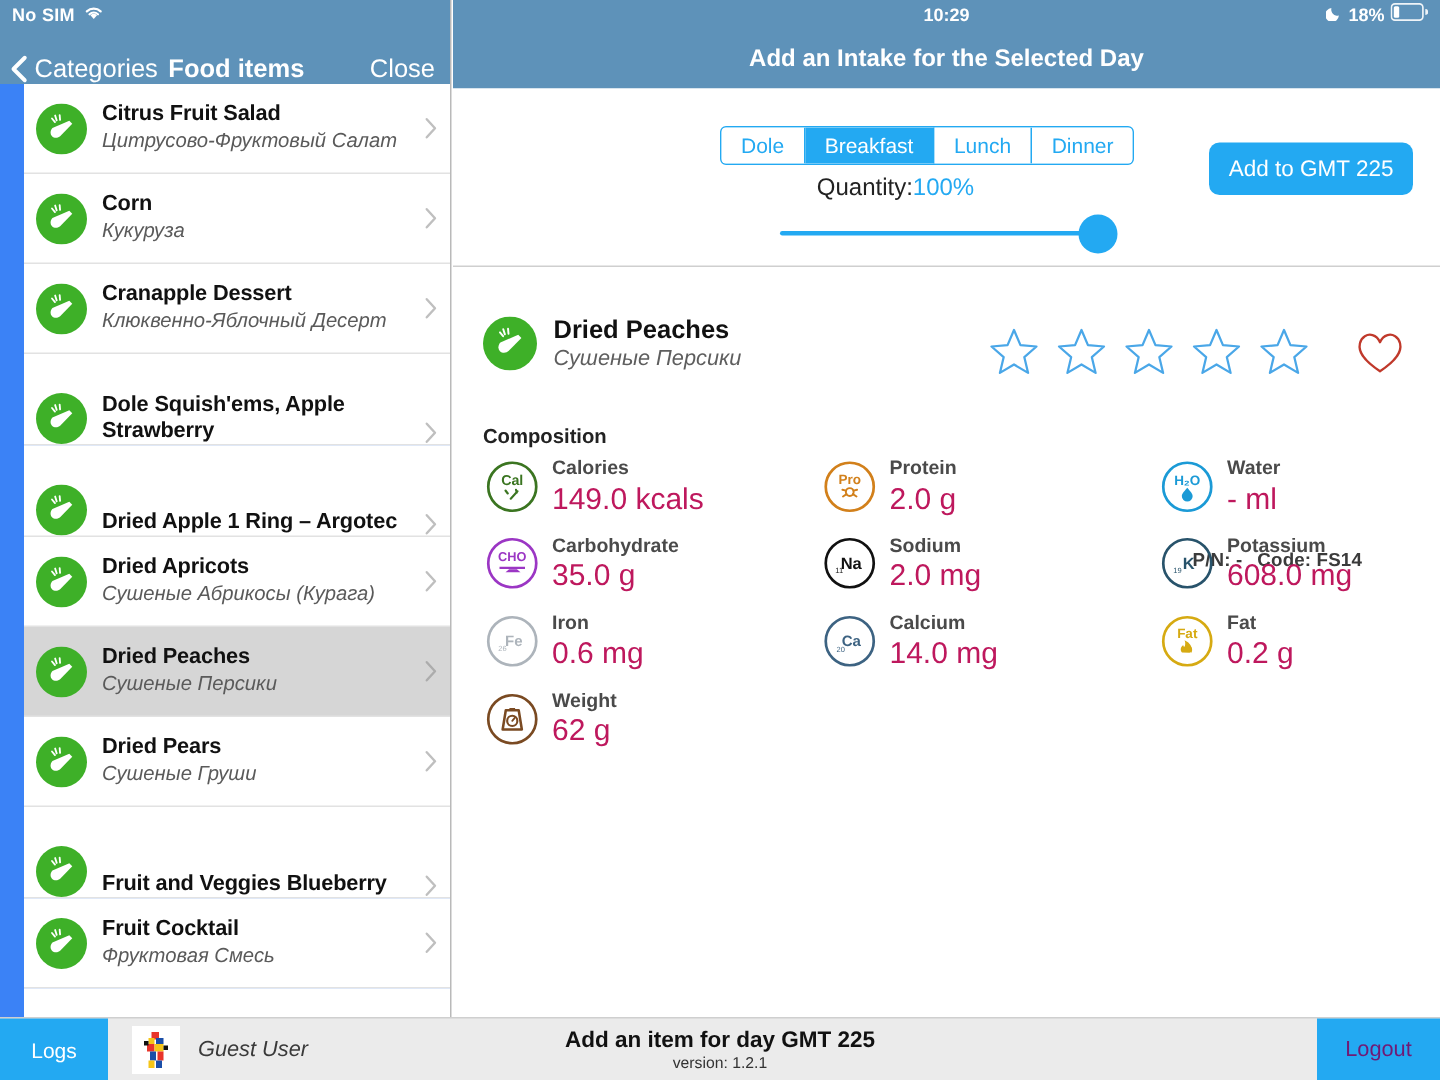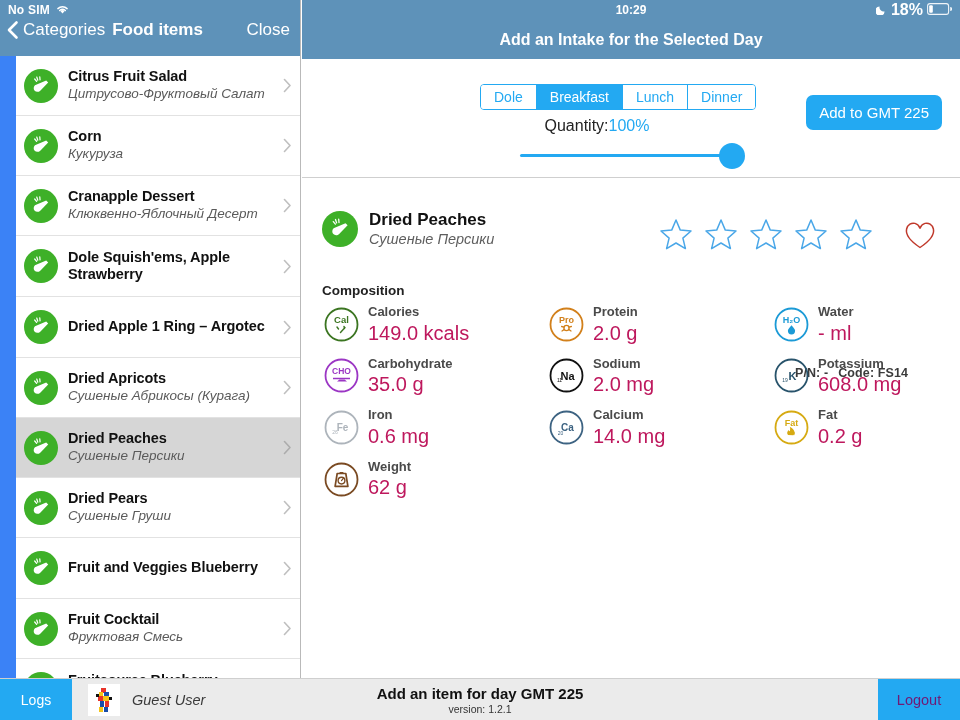--- a/index.html
+++ b/index.html
@@ -22,42 +22,42 @@
   .statusbar-left {
     height: 20px; background: #5e92b9;
     display: flex; align-items: center;
     padding: 0 8px; gap: 5px;
   }
   .sb-text { color: #fff; font-size: 12px; font-weight: bold; letter-spacing: .2px; }
   .wifi-icon { display: inline-block; }
 
   .nav-bar {
     height: 36px; background: #5e92b9;
-    display: flex; align-items: flex-start;
+    display: flex; align-items: flex-end;
     padding: 0 10px 0 6px;
     position: relative;
   }
   .nav-back { display: flex; align-items: center; gap: 4px; cursor: pointer; }
   .chev-back { width: 13px; height: 20px; display: block; }
   .nav-back-label { color: #fff; font-size: 17px; }
   .nav-title { color: #fff; font-size: 17px; font-weight: bold; margin-left: 7px; }
   .nav-close { color: #fff; font-size: 17px; margin-left: auto; cursor: pointer; }
 
   .food-list { height: 702px; overflow: hidden; background:#3b82f6;padding-left:16px; }
   .food-row {
     display: flex; align-items: center;
     padding: 0 8px 0 8px;
     min-height: 60px;
     border-bottom: 1px solid #e2e2e2;
     background: #fff;
     cursor: pointer;
     position: relative;
   }
   .food-row.selected { background: #d6d6d6; }
-  .food-row.tall { min-height: 61px; }
+  .food-row.tall { min-height: 61px; align-items: flex-end; }
   .veg-icon { width: 34px; height: 34px; flex: 0 0 34px; margin-right: 10px; }
   .food-texts { flex: 1 1 auto; padding-right: 6px; }
   .food-name {
     font-size: 14.5px; font-weight: bold; color: #111;
     line-height: 1.18; letter-spacing: -0.1px;
   }
   .food-sub {
     font-size: 13.5px; font-style: italic; color: #5a5a5a;
     line-height: 1.2; margin-top: 1px;
   }
@@ -73,21 +73,21 @@
     height: 20px; background: #5e92b9;
     display: flex; align-items: center; justify-content: center;
     position: relative;
   }
   .sb-time { color: #fff; font-size: 12px; font-weight: bold; }
   .sb-right-cluster {
     position: absolute; right: 8px; top: 0; height: 20px;
     display: flex; align-items: center; gap: 4px;
   }
   .moon-icon { display:block; }
-  .batt-pct { color:#fff; font-size: 16px; font-weight: bold; }
+  .batt-pct { color:#fff; font-size: 12px; font-weight: bold; }
 
   .right-title-bar {
     height: 39px; background: #5e92b9;
     display: flex; align-items: center; justify-content: center;
   }
   .right-title { color: #fff; font-size: 16px; font-weight: bold; }
 
   .controls-area {
     position: relative; height: 119px;
     border-bottom: 1px solid #cfcfcf; background: #fff;

